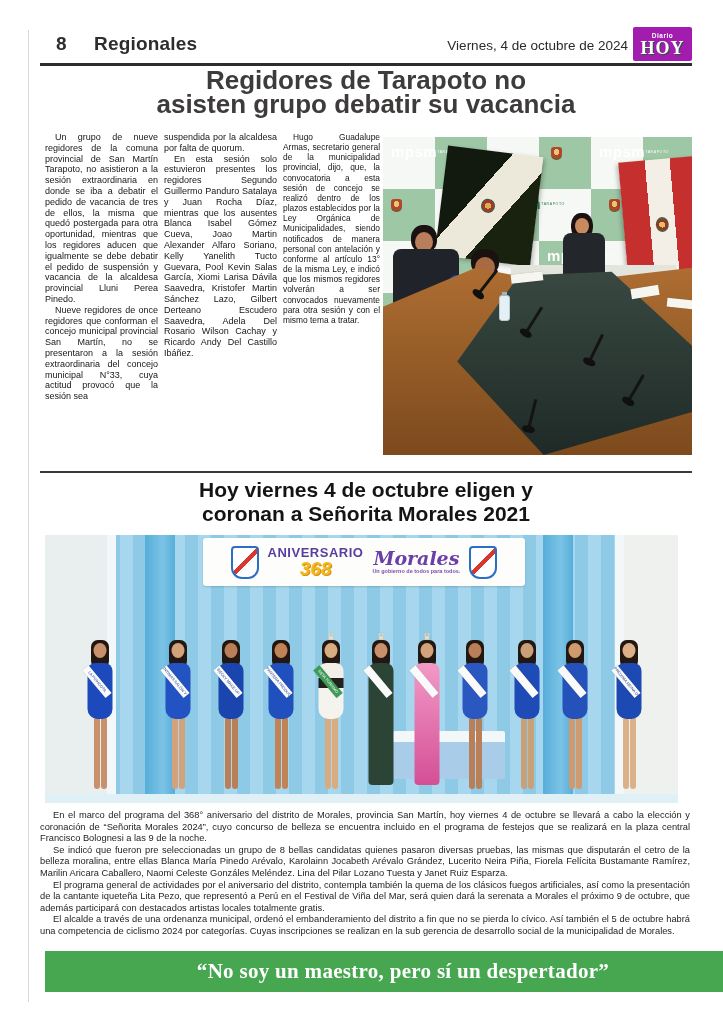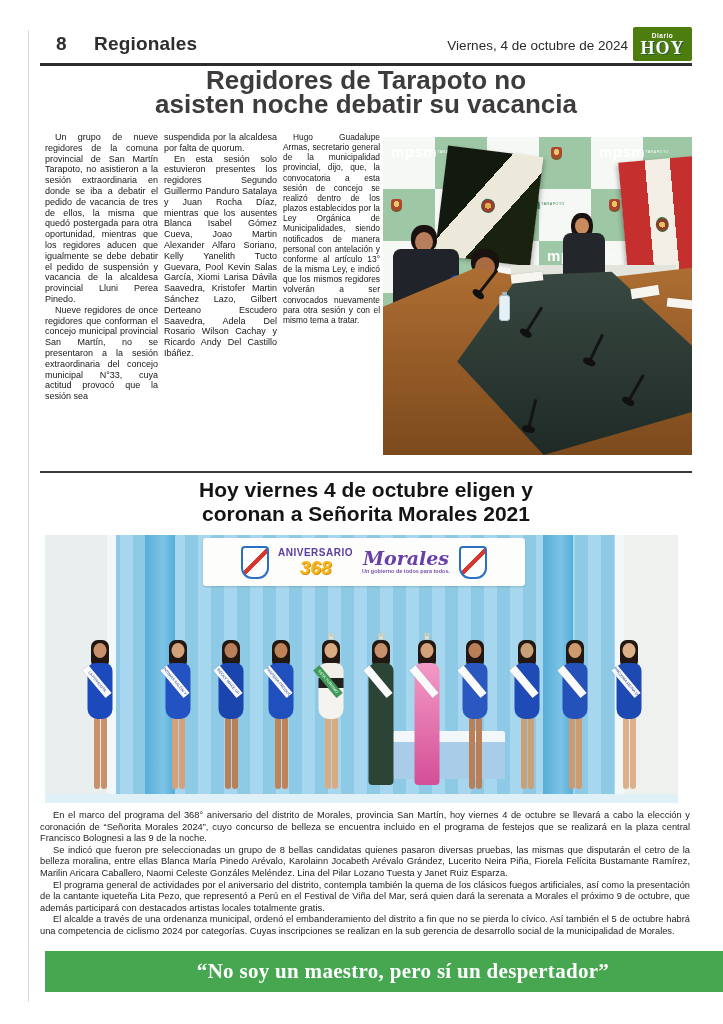--- a/index.html
+++ b/index.html
@@ -81,21 +81,21 @@
   .drape{position:absolute;top:0;width:30px;height:100%;z-index:1;
      background:linear-gradient(90deg,#56aed9,#7cc3e6 60%,#56aed9);}
   .floor{position:absolute;left:0;bottom:0;width:100%;height:9px;background:#dff0f6;z-index:2;}
   .ptable{position:absolute;left:348px;top:196px;width:112px;height:48px;z-index:2;
      background:linear-gradient(180deg,#f2f7fa 0 22%,#a9cce8 22%);border-radius:2px;}
   .banner{position:absolute;left:158px;top:3px;width:322px;height:48px;background:#fdfdfb;border-radius:3px;
      display:flex;align-items:center;justify-content:center;gap:9px;z-index:3;box-shadow:0 1px 2px rgba(0,0,0,.15);}
   .shield{width:24px;height:29px;border:2px solid #2a6fc4;border-radius:4px 4px 11px 11px;
      background:linear-gradient(135deg,#fff 0 44%,#d8372f 44% 56%,#fff 56%);}
   .bn-left{display:flex;flex-direction:column;align-items:center;line-height:1;}
-  .bn-aniv{font-size:10px;font-weight:bold;color:#5b3d9e;letter-spacing:.5px;}
+  .bn-aniv{font-size:13px;font-weight:bold;color:#5b3d9e;letter-spacing:.5px;}
   .bn-368{font-size:19px;font-weight:bold;font-style:italic;color:#f3b81f;text-shadow:1px 1px 0 #d88f0e;}
   .bn-right{display:flex;flex-direction:column;align-items:center;line-height:1.05;}
   .bn-mor{font-family:"DejaVu Serif",serif;font-style:italic;font-weight:bold;font-size:19px;color:#6a3fa8;}
   .bn-slog{font-size:5.5px;font-weight:bold;color:#7a4fb0;}
   [data-name="pageant-contestants"]{position:absolute;inset:0;z-index:4;}
   .person{position:absolute;bottom:6px;width:36px;height:166px;}
   .person .crown{position:absolute;top:0;left:50%;transform:translateX(-50%);font-size:10px;color:#efe9d4;
      text-shadow:0 0 1px #8d8d7b;z-index:3;}
   .person .hair{position:absolute;top:9px;left:50%;transform:translateX(-50%);width:18px;height:30px;
      background:#221711;border-radius:9px 9px 12px 12px;z-index:1;}
@@ -121,29 +121,29 @@
 </head>
 <body>
 
 <div id="page" data-name="newspaper-page">
 
   <div class="edge-line" data-name="page-edge-line"></div>
 
   <div class="pagenum" data-name="page-number">8</div>
   <div class="section" data-name="section-title">Regionales</div>
   <div class="date" data-name="date-label">Viernes, 4 de octubre de 2024</div>
-  <div class="logo" data-name="diario-hoy-logo" style="background: #4d7c0f;">
+  <div class="logo" data-name="diario-hoy-logo" style="background: #a21caf;">
     <span class="top" data-name="logo-top-text">Diario</span>
     <span class="main" data-name="logo-main-text">HOY</span>
   </div>
   <div class="hrule" data-name="header-rule"></div>
 
   <div class="a1-title" data-name="article1-title">
     <div data-name="article1-title-line1">Regidores de Tarapoto no</div>
-    <div data-name="article1-title-line2">asisten noche debatir su vacancia</div>
+    <div data-name="article1-title-line2">asisten grupo debatir su vacancia</div>
   </div>
 
   <div class="col col1" data-name="article1-column-1">
     <p data-name="article1-col1-paragraph1">Un grupo de nueve regidores de la comuna provincial de San Martín Tarapoto, no asistieron a la sesión extraordinaria en donde se iba a debatir el pedido de vacancia de tres de ellos, la misma que quedó postergada para otra oportunidad, mientras que los regidores aducen que igualmente se debe debatir el pedido de suspensión y vacancia de la alcaldesa provincial Lluni Perea Pinedo.</p>
     <p data-name="article1-col1-paragraph2">Nueve regidores de once regidores que conforman el concejo municipal provincial San Martín, no se presentaron a la sesión extraordinaria del concejo municipal N°33, cuya actitud provocó que la sesión sea</p>
   </div>
   <div class="col col2" data-name="article1-column-2">
     <p class="noindent" data-name="article1-col2-paragraph1">suspendida por la alcaldesa por falta de quorum.</p>
     <p data-name="article1-col2-paragraph2">En esta sesión solo estuvieron presentes los regidores Segundo Guillermo Panduro Satalaya y Juan Rocha Díaz, mientras que los ausentes Blanca Isabel Gómez Cueva, Joao Martin Alexander Alfaro Soriano, Kelly Yanelith Tucto Guevara, Pool Kevin Salas García, Xiomi Larisa Dávila Saavedra, Kristofer Martin Sánchez Lazo, Gilbert Derteano Escudero Saavedra, Adela Del Rosario Wilson Cachay y Ricardo Andy Del Castillo Ibáñez.</p>
   </div>

